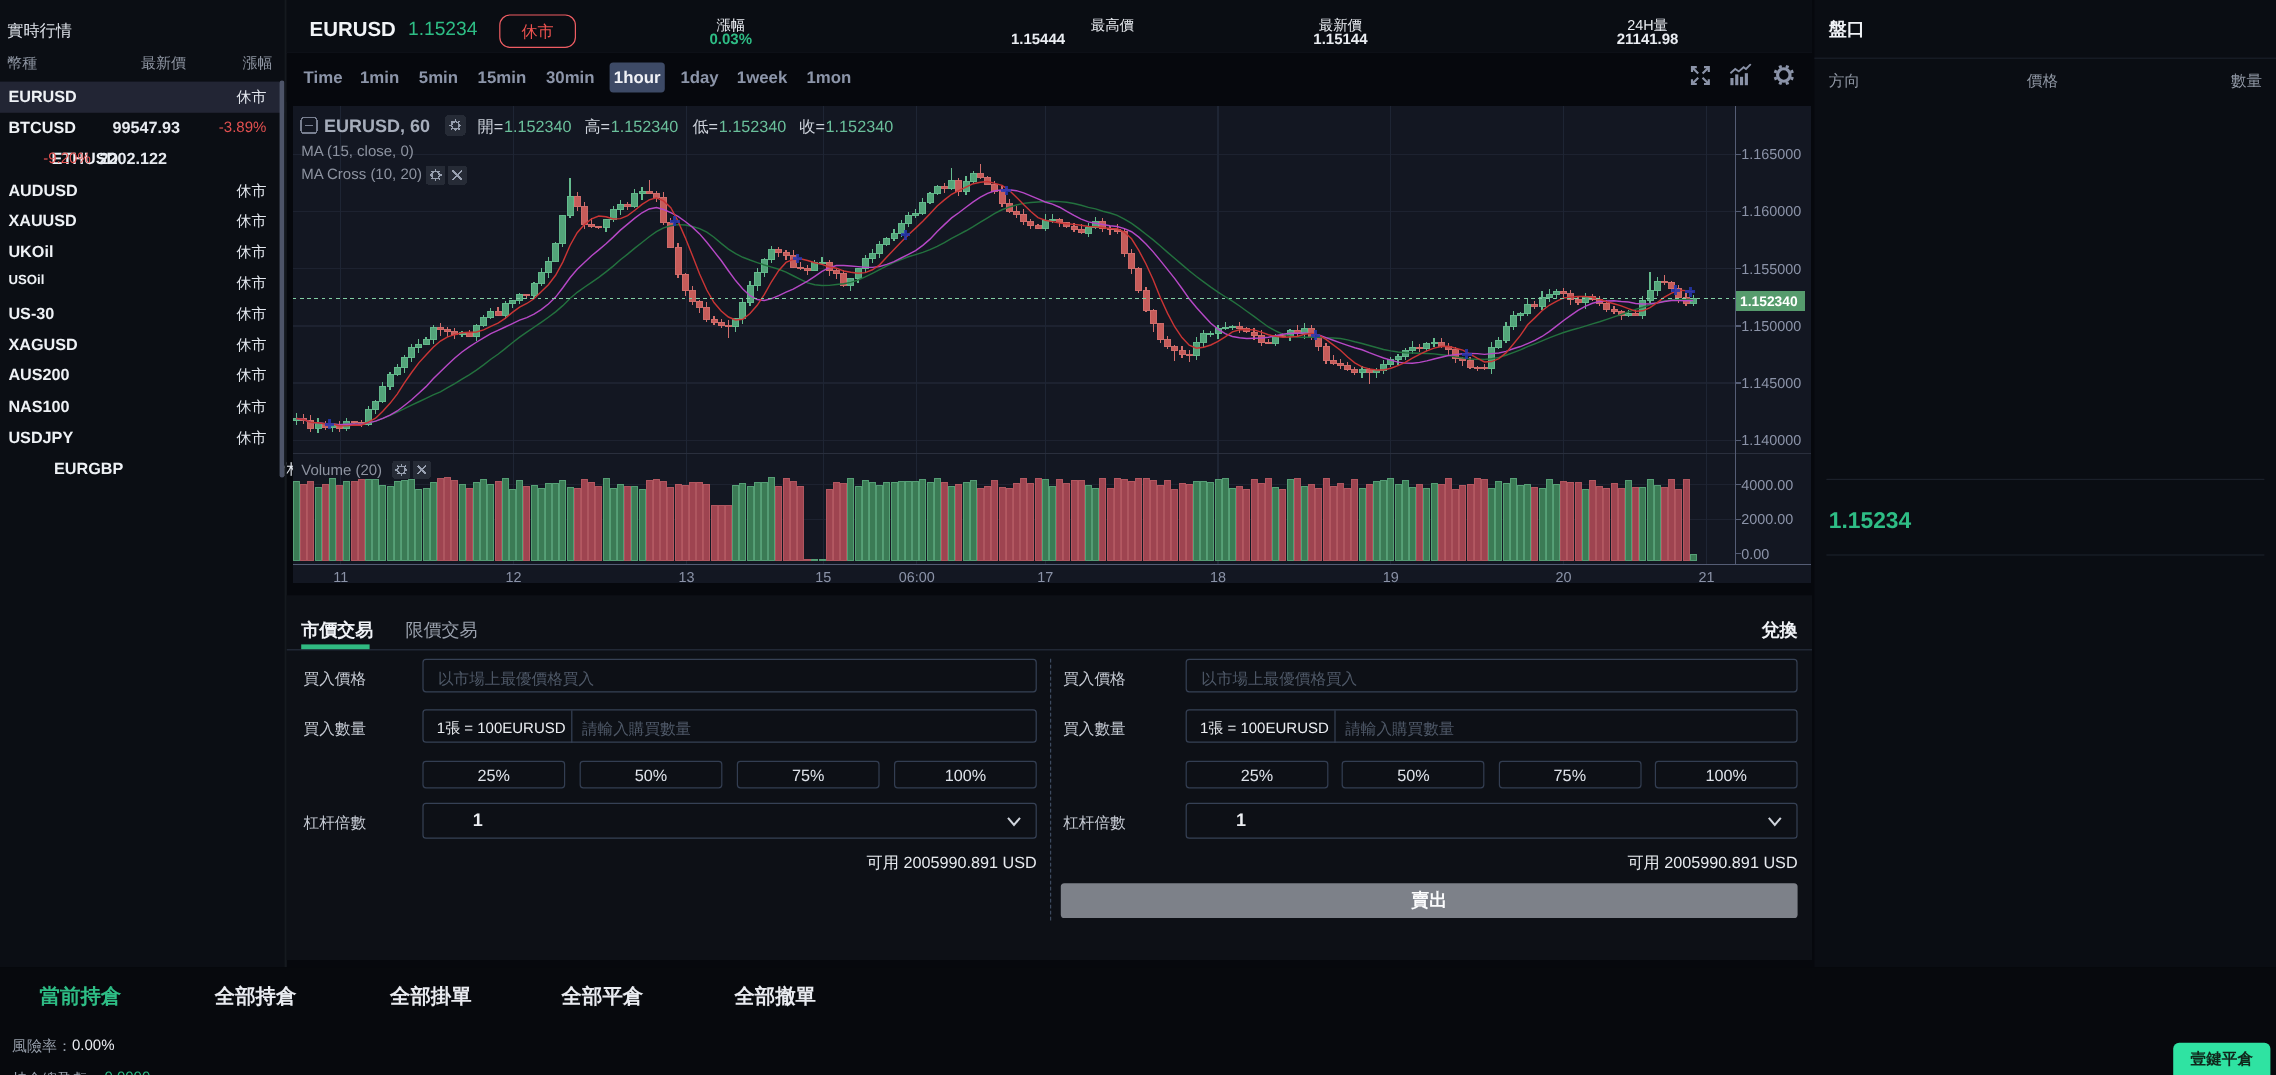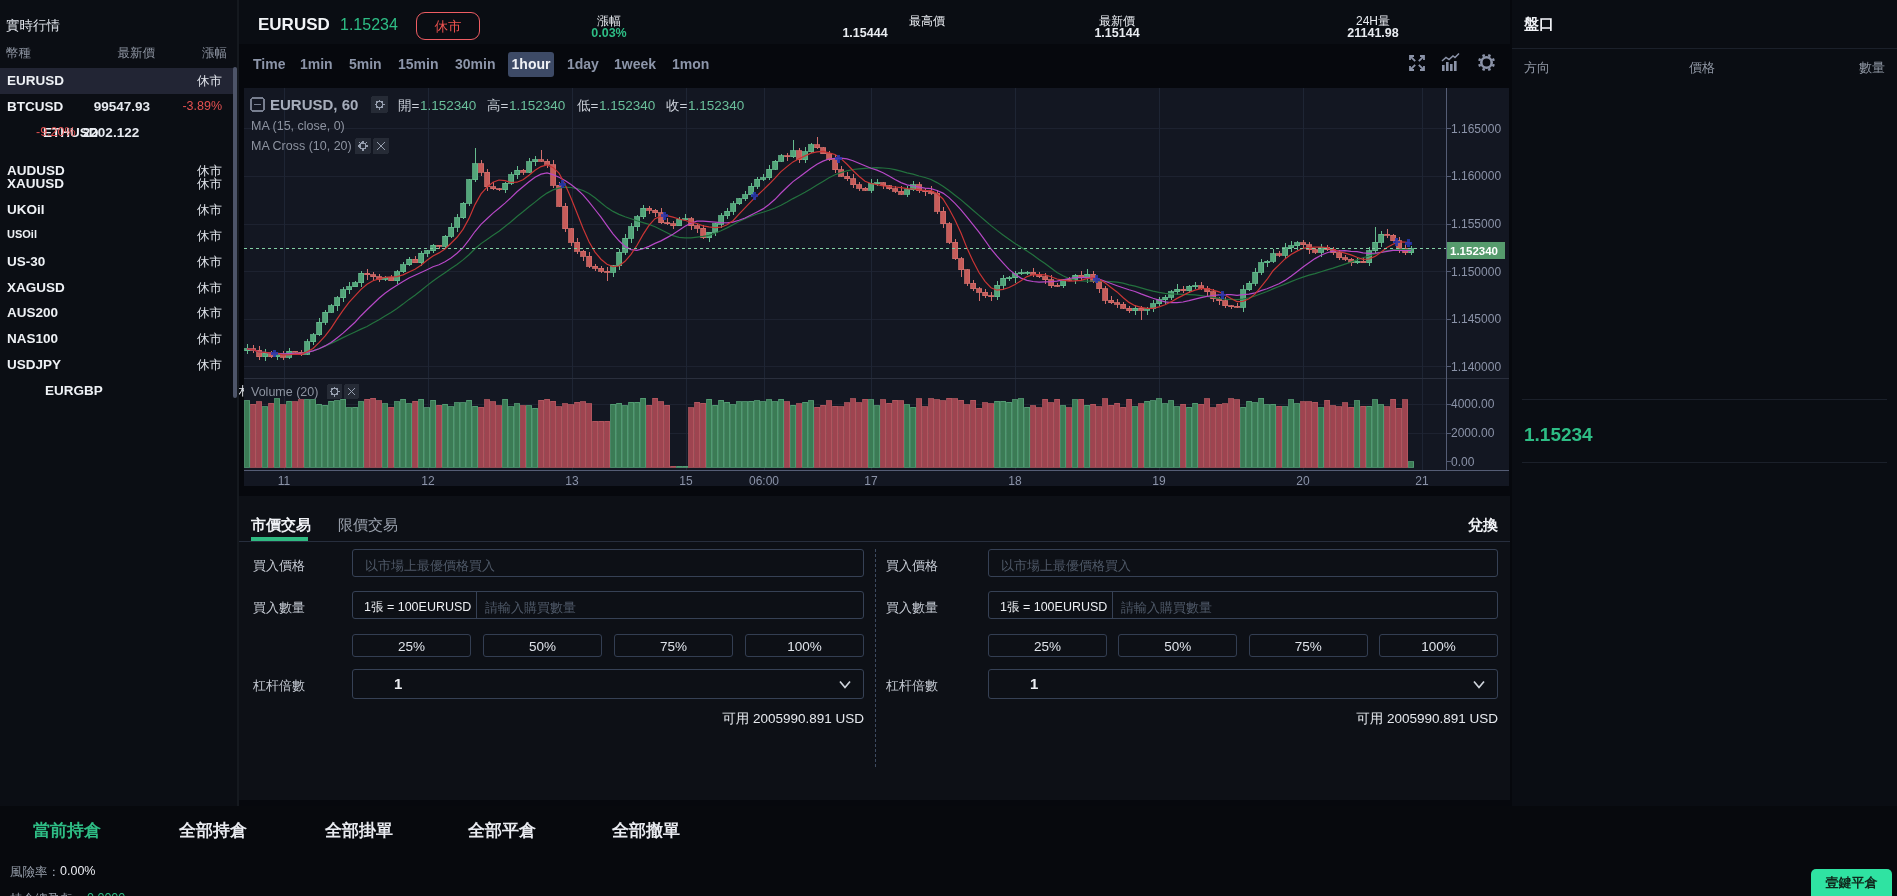--- a/index.html
+++ b/index.html
@@ -17,21 +17,21 @@
     <div class="abs" style="left:0;top:94.0px;width:237px;height:25.8px;">
       <div class="abs" style="left:7px;top:5px;font-size:13.5px;font-weight:bold;color:#eef1f5">BTCUSD</div>
       <div class="abs" style="left:0;top:5px;width:150px;text-align:right;font-size:13.5px;font-weight:bold;color:#e7eaf0">99547.93</div>
       <div class="abs" style="left:0;top:5px;width:222px;text-align:right;font-size:12.5px;color:#e25050">-3.89%</div>
     </div>
     <div class="abs" style="left:0;top:119.8px;width:237px;height:25.8px;margin-left:36px;">
       <div class="abs" style="left:7px;top:5px;font-size:13.5px;font-weight:bold;color:#eef1f5">ETHUSD</div>
       <div class="abs" style="left:0;top:5px;width:150px;text-align:center;font-size:13.5px;font-weight:bold;color:#e7eaf0">2202.122</div>
       <div class="abs" style="left:0;top:5px;width:222px;text-align:left;font-size:12.5px;color:#e25050">-9.20%</div>
     </div>
-    <div class="abs" style="left:0;top:145.6px;width:237px;height:25.8px;margin-top:12px;">
+    <div class="abs" style="left:0;top:145.6px;width:237px;height:25.8px;">
       <div class="abs" style="left:7px;top:5px;font-size:13.5px;font-weight:bold;color:#eef1f5">AUDUSD</div>
       <div class="abs" style="left:0;top:5px;width:222px;text-align:right;font-size:12.5px;color:#e3e7ee">休市</div>
     </div>
     <div class="abs" style="left:0;top:171.4px;width:237px;height:25.8px;">
       <div class="abs" style="left:7px;top:5px;font-size:13.5px;font-weight:bold;color:#eef1f5">XAUUSD</div>
       <div class="abs" style="left:0;top:5px;width:222px;text-align:right;font-size:12.5px;color:#e3e7ee">休市</div>
     </div>
     <div class="abs" style="left:0;top:197.2px;width:237px;height:25.8px;">
       <div class="abs" style="left:7px;top:5px;font-size:13.5px;font-weight:bold;color:#eef1f5">UKOil</div>
       <div class="abs" style="left:0;top:5px;width:222px;text-align:right;font-size:12.5px;color:#e3e7ee">休市</div>
@@ -862,20 +862,21 @@
     <div class="abs" style="left:879.3px;top:138px;width:119px;height:23px;border:1px solid #333e52;border-radius:3px;color:#dfe3ea;font-size:13.5px;text-align:center;line-height:23px">50%</div>
     <div class="abs" style="left:1009.7px;top:138px;width:119px;height:23px;border:1px solid #333e52;border-radius:3px;color:#dfe3ea;font-size:13.5px;text-align:center;line-height:23px">75%</div>
     <div class="abs" style="left:1140.0px;top:138px;width:119px;height:23px;border:1px solid #333e52;border-radius:3px;color:#dfe3ea;font-size:13.5px;text-align:center;line-height:23px">100%</div>
     <div class="abs" style="left:647px;top:181px;font-size:13px;color:#c6cbd4">杠杆倍數</div>
     <div class="abs" style="left:749px;top:173px;width:510px;height:30px;border:1px solid #364155;border-radius:3px"></div>
     <div class="abs" style="left:791px;top:179px;font-size:15px;font-weight:bold;color:#eceef2">1</div>
     <svg class="abs" style="left:1233px;top:184px" width="14" height="10" viewBox="0 0 14 10">
       <path d="M2 1.5 L7 7.5 L12 1.5" stroke="#cfd4dc" stroke-width="1.7" fill="none"></path>
     </svg>
     <div class="abs" style="left:749px;top:214px;width:510px;text-align:right;font-size:13.5px;color:#e6e9ee">可用 2005990.891 USD</div>
+    <div class="abs" style="left:645px;top:240px;width:614px;height:29px;background:#7d8189;border-radius:3px;color:#fbfcfd;font-size:15px;font-weight:bold;text-align:center;line-height:29px">賣出</div>
   </div>
 <div class="abs" style="left:1512px;top:0;width:385px;height:806px;background:#0a0d13">
     <div class="abs" style="left:12px;top:15px;font-size:15px;font-weight:bold;color:#f0f2f6">盤口</div>
     <div class="abs" style="left:0;top:48px;width:385px;height:1px;background:#1b202a"></div>
     <div class="abs" style="left:12px;top:59px;font-size:13px;color:#8f96a3">方向</div>
     <div class="abs" style="left:140px;top:59px;width:100px;text-align:center;font-size:13px;color:#8f96a3">價格</div>
     <div class="abs" style="left:0;top:59px;width:373px;text-align:right;font-size:13px;color:#8f96a3">數量</div>
     <div class="abs" style="left:10px;top:399px;width:365px;height:1px;background:#1b202a"></div>
     <div class="abs" style="left:12px;top:424px;font-size:19px;font-weight:bold;color:#2ebd85">1.15234</div>
     <div class="abs" style="left:10px;top:462px;width:365px;height:1px;background:#1b202a"></div>

